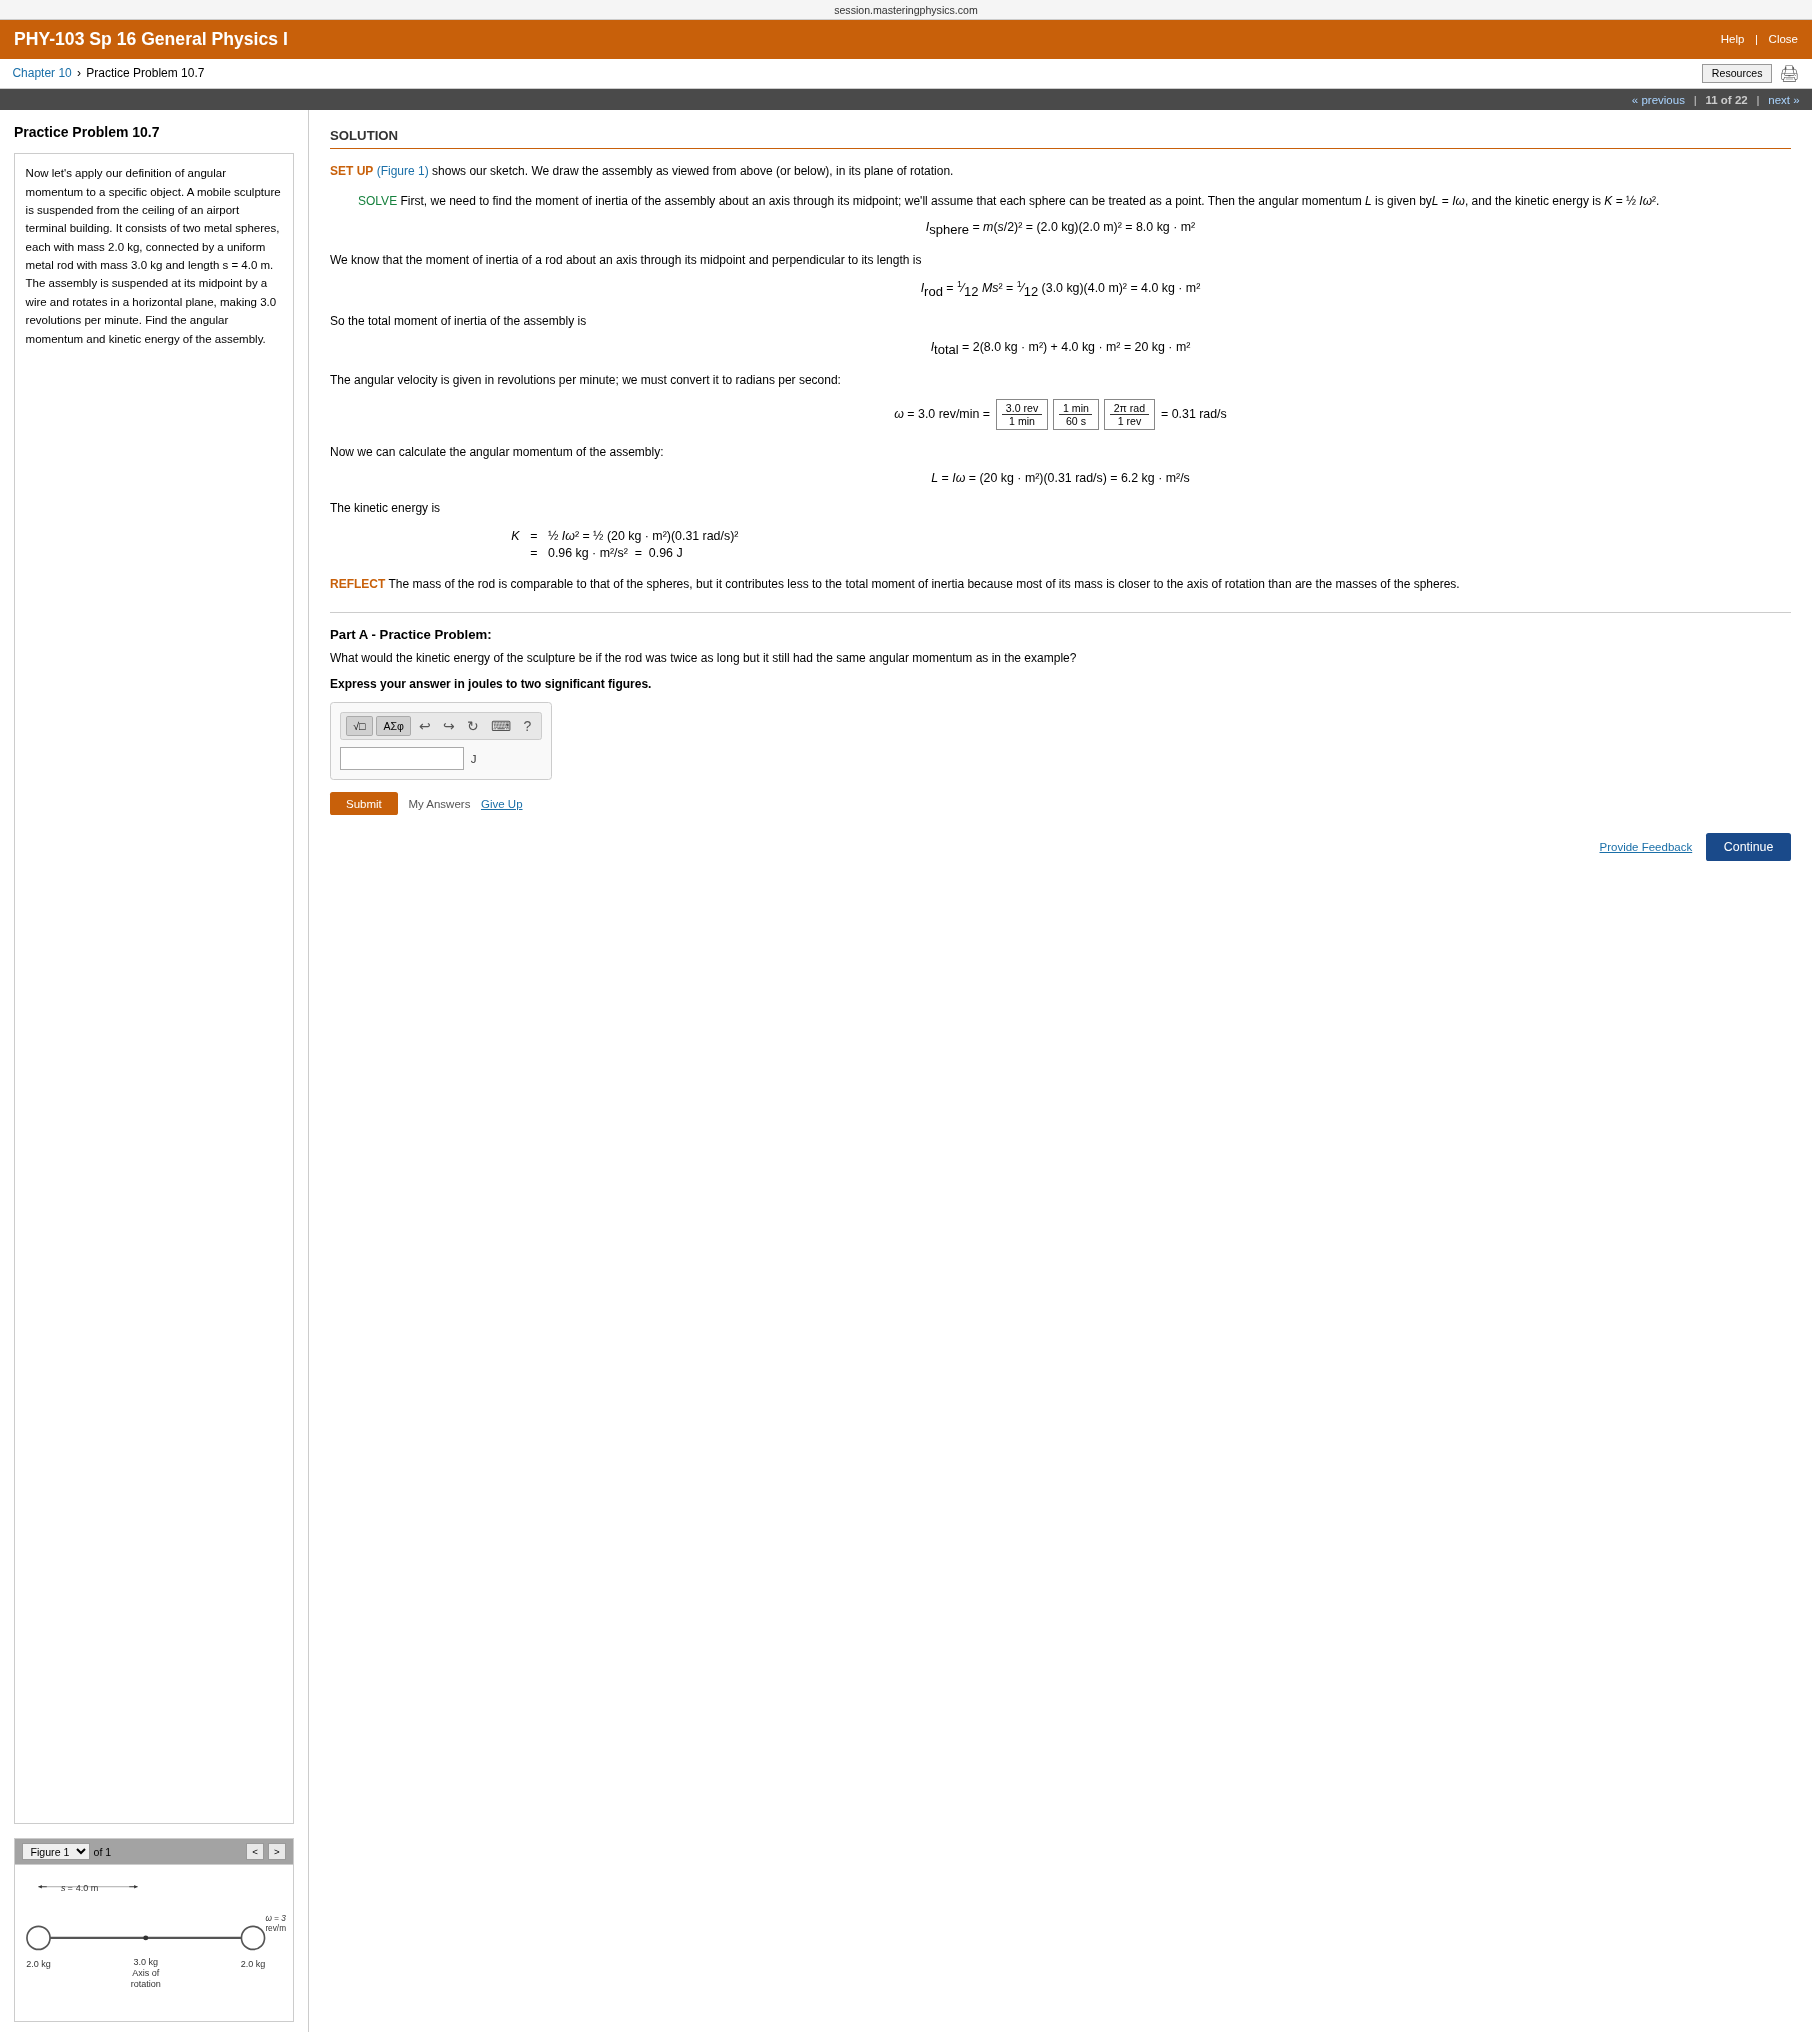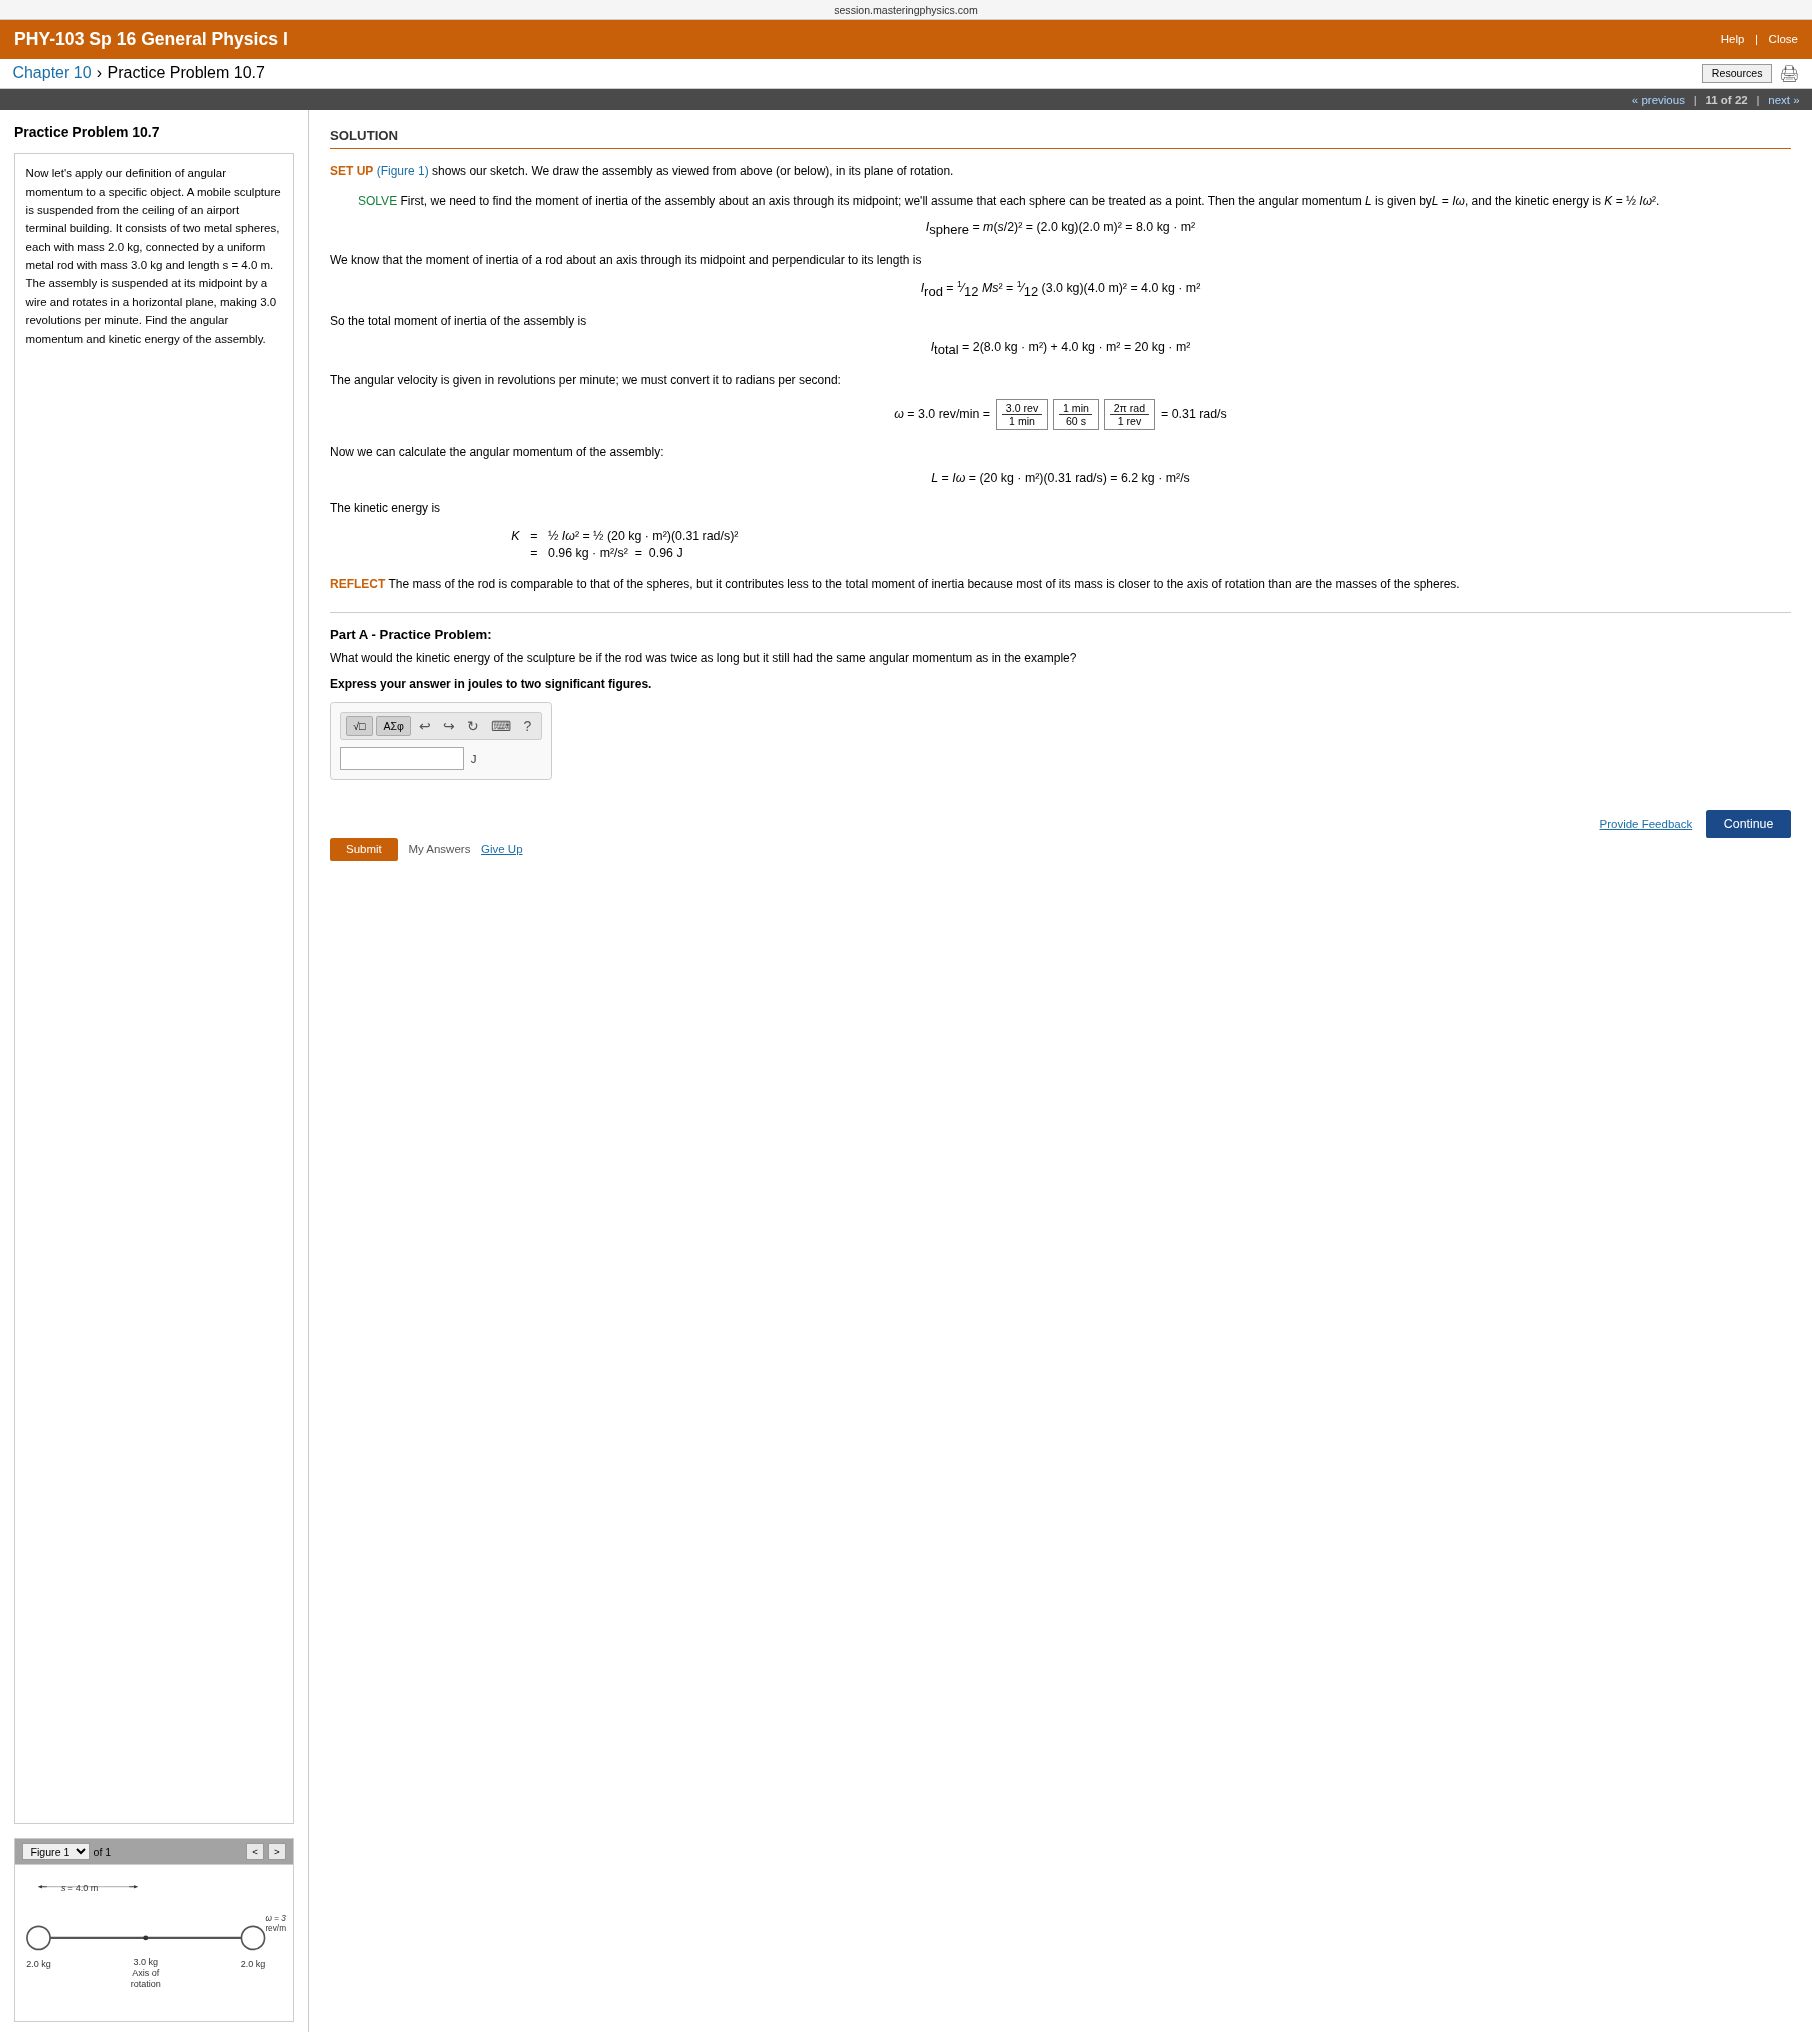--- a/index.html
+++ b/index.html
@@ -32,21 +32,21 @@
 
     
     #breadcrumb-bar {
       display: flex;
       justify-content: space-between;
       align-items: center;
       padding: 5.3px 12.4px;
       border-bottom: 0.9px solid #ccc;
       background: #fff;
     }
-    #breadcrumb { display: flex; align-items: center; gap: 5.3px; font-size: 16px; justify-content: center; }
+    #breadcrumb { display: flex; align-items: center; gap: 5.3px; font-size: 12px; justify-content: center; }
     #breadcrumb a { color: #1a6fa8; text-decoration: none; }
     #resources-area { display: flex; align-items: center; gap: 7px; }
     #resources-btn {
       border: 0.9px solid #999;
       background: #f0f0f0;
       padding: 2.6px 8.8px;
       font-size: 10.6px;
       cursor: pointer;
       border-radius: 0;
     }
@@ -434,27 +434,27 @@
           <button class="toolbar-btn-icon">↻</button>
           <button class="toolbar-btn-icon">⌨</button>
           <button class="toolbar-btn-icon">?</button>
         </div>
         <div id="answer-input-row">
           <input type="text" id="answer-input" placeholder="" style="">
           <span id="answer-unit">J</span>
         </div>
       </div>
 
-      <div id="footer-actions">
-        <a id="provide-feedback-link">Provide Feedback</a>
-        <button id="continue-btn">Continue</button>
-      </div>
-
       <div id="submit-row">
         <button id="submit-btn">Submit</button>
         <span id="my-answers-link">My Answers</span>
         <a id="give-up-link">Give Up</a>
       </div>
+
+      <div id="footer-actions">
+        <a id="provide-feedback-link">Provide Feedback</a>
+        <button id="continue-btn">Continue</button>
+      </div>
     </div>
 
   </div>
 </div>
 
 
 </body></html>

